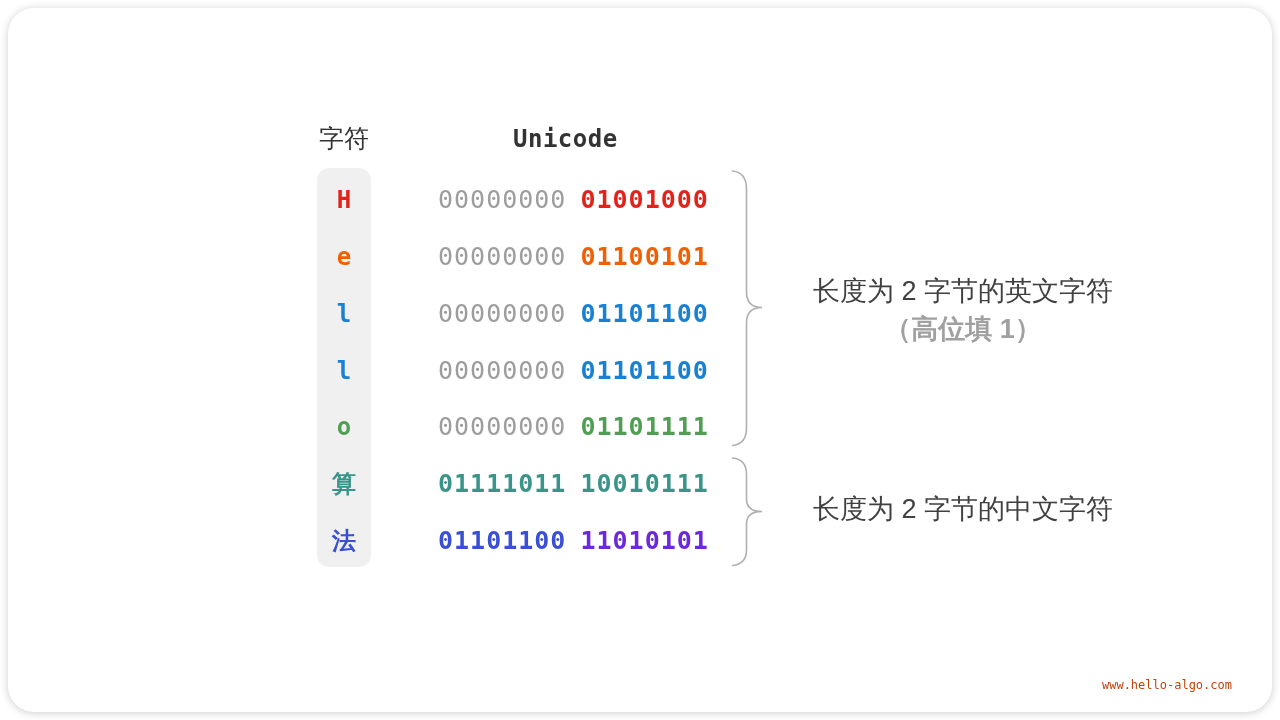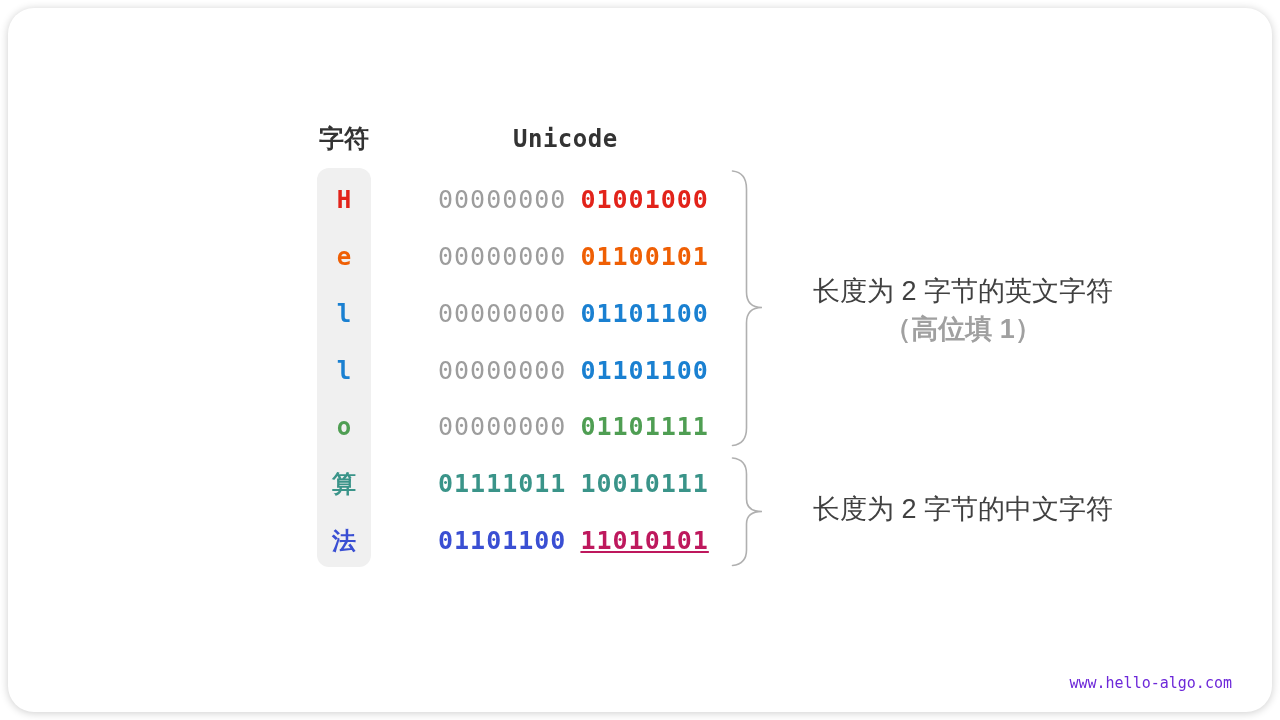--- a/index.html
+++ b/index.html
@@ -18,21 +18,21 @@
     background: #ffffff;
     border-radius: 26px;
     box-shadow: 0 1px 8px rgba(0,0,0,0.20);
   }
   .col-header-char {
     position: absolute;
     left: 309px; top: 116px; width: 54px; height: 28px;
     line-height: 28px;
     text-align: center;
     font-size: 25px;
-    font-weight: 700;
+    font-weight: 400;
     color: #333333;
     font-family: "Liberation Sans", sans-serif;
   }
   .col-header-unicode {
     position: absolute;
     left: 505px; top: 118px; height: 26px;
     line-height: 26px;
     font-size: 24px;
     font-weight: 700;
     letter-spacing: 0.5px;
@@ -81,22 +81,22 @@
     font-size: 27px;
     line-height: 38px;
     font-family: "Liberation Sans", sans-serif;
   }
   .anno-line-dark { color: #404040; font-weight: 500; }
   .anno-line-gray { color: #a0a0a0; font-weight: 700; }
   .watermark {
     position: absolute;
     right: 40px; bottom: 20px;
     font-family: "DejaVu Sans Mono", monospace;
-    font-size: 15px;
-    color: #6d28d9;
+    font-size: 12px;
+    color: #c2410c;
   }
 </style>
 </head>
 <body>
 
 <div class="canvas">
   <div class="card">
 
     <div class="col-header-char">字符</div>
     <div class="col-header-unicode">Unicode</div>
@@ -128,21 +128,21 @@
       <div class="binary"><span class="byte b1 reg" style="color: rgb(157, 157, 157);">00000000</span><span class="byte b2" style="color: rgb(79, 158, 83);">01101111</span></div>
     </div>
 
     <div class="row" style="top:461px">
       <div class="char-cell" style="color: rgb(58, 148, 137);">算</div>
       <div class="binary"><span class="byte b1" style="color: rgb(58, 148, 137);">01111011</span><span class="byte b2" style="color: rgb(58, 148, 137);">10010111</span></div>
     </div>
 
     <div class="row" style="top:518px">
       <div class="char-cell" style="color: rgb(58, 79, 211);">法</div>
-      <div class="binary"><span class="byte b1" style="color: rgb(58, 79, 211);">01101100</span><span class="byte b2" style="color: #be185d; text-decoration: underline;">11010101</span></div>
+      <div class="binary"><span class="byte b1" style="color: rgb(58, 79, 211);">01101100</span><span class="byte b2" style="color: #6d28d9;">11010101</span></div>
     </div>
 
     <svg class="braces-overlay" width="1280" height="720" viewBox="0 0 1280 720">
       <path d="M 724.5 163 Q 738.5 164.5 738.5 181 L 738.5 284 Q 738.5 299.5 754 299.5 Q 738.5 299.5 738.5 315 L 738.5 420 Q 738.5 436 724.5 437.5" fill="none" stroke="#b0b0b0" stroke-width="1.6" stroke-linecap="round"></path>
       <path d="M 724.5 450 Q 738.5 451.5 738.5 466 L 738.5 491 Q 738.5 503.5 754 503.5 Q 738.5 503.5 738.5 516 L 738.5 542 Q 738.5 556 724.5 557.5" fill="none" stroke="#b0b0b0" stroke-width="1.6" stroke-linecap="round"></path>
     </svg>
 
     <div class="annotation" style="top:264px">
       <div class="anno-line-dark">长度为 2 字节的英文字符</div>
       <div class="anno-line-gray">（高位填 1）</div>

